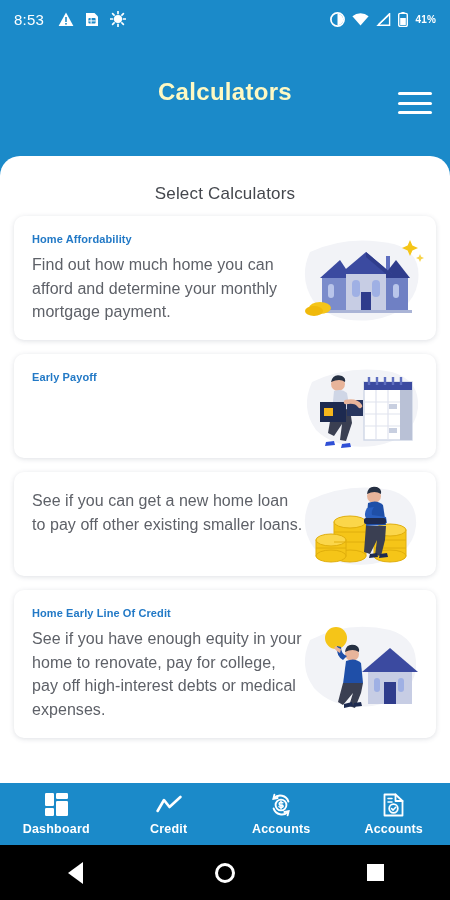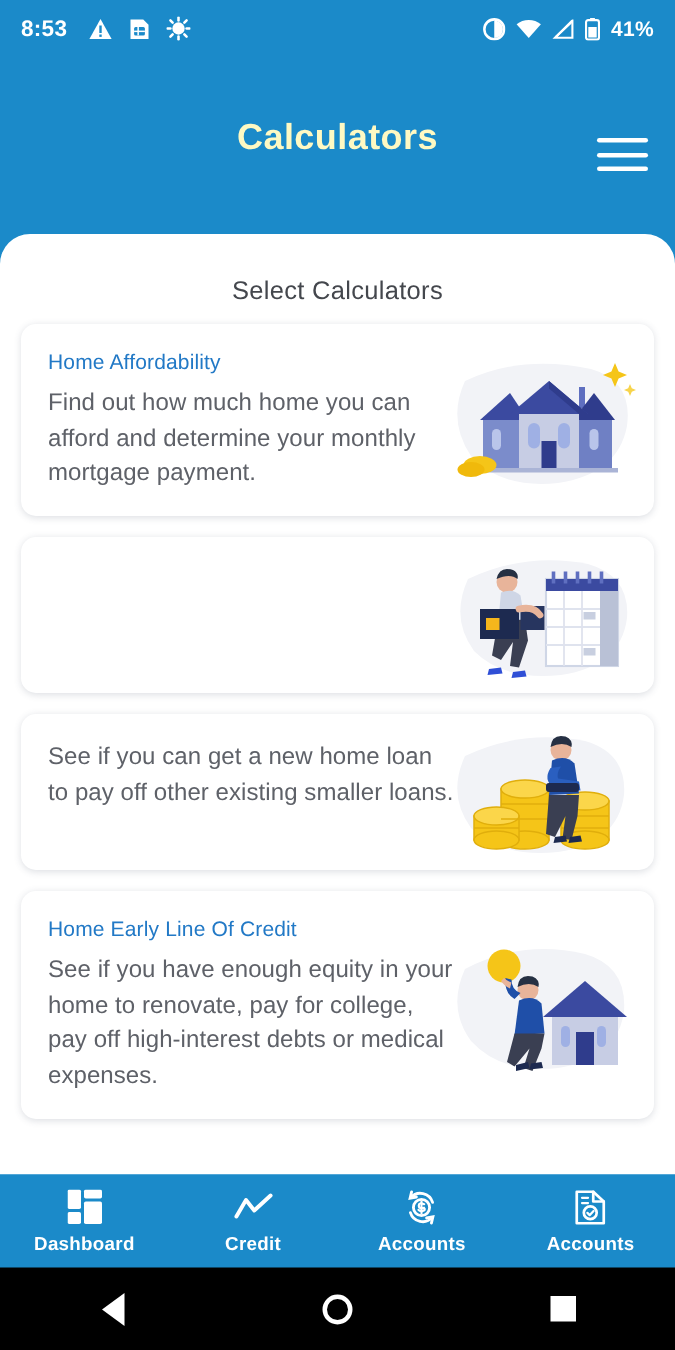--- a/index.html
+++ b/index.html
@@ -10,24 +10,24 @@
     overflow:hidden;
   }
   .phone { position:relative; width:450px; height:900px; background:#1b8ac9; }
 
   
   .statusbar {
     position:absolute; top:0; left:0; width:450px; height:38px;
     background:#1b8ac9; color:#fff;
     display:flex; align-items:center; padding:0 14px;
   }
-  .sb-time { font-size:15px; font-weight:700; letter-spacing:.2px; }
+  .sb-time { font-size:15px; font-weight:400; letter-spacing:.2px; }
   .sb-left-icons { display:flex; align-items:center; gap:11px; margin-left:14px; }
   .sb-right { margin-left:auto; display:flex; align-items:center; gap:7px; }
-  .sb-batt-text { font-size:14px; font-weight:700; letter-spacing:.2px; }
+  .sb-batt-text { font-size:10px; font-weight:700; letter-spacing:.2px; }
   .sb-ic { display:block; }
 
   
   .header {
     position:absolute; top:38px; left:0; width:450px; height:120px;
     background:#1b8ac9;
   }
   .header-title {
     position:absolute; left:0; right:0; top:40px;
     text-align:center; color:#fef9c3;
@@ -55,21 +55,21 @@
 
   
   .card {
     position:relative; background:#ffffff; border-radius:10px;
     box-shadow:0 1px 5px rgba(60,70,95,.17);
     margin-bottom:14px; min-height:104px;
     padding:17px 16px 16px 18px; overflow:hidden; cursor:pointer;
   }
   .card-text { width:272px; }
   .card-title {
-    color:#2279c6; font-size:14px; font-weight:400;
+    color:#2279c6; font-size:11px; font-weight:700;
     letter-spacing:.1px; margin-bottom:8px;
   }
   .card-desc {
     color:#5e6168; font-size:16px; line-height:1.48; letter-spacing:.05px;
   }
   .card-art {
     position:absolute; right:8px; top:50%; transform:translateY(-50%);
     width:138px; height:92px;
   }
   .card-art svg { display:block; width:100%; height:100%; }
@@ -190,20 +190,21 @@
             <ellipse cx="30" cy="76" rx="11" ry="6" fill="#f5c518"></ellipse>
             <ellipse cx="24" cy="79" rx="9" ry="5" fill="#f0b90b"></ellipse>
             <path d="M120 8 l2.4 5.6 5.6 2.4 -5.6 2.4 -2.4 5.6 -2.4 -5.6 -5.6 -2.4 5.6 -2.4 Z" fill="#f5c518"></path>
             <path d="M130 22 l1.2 2.8 2.8 1.2 -2.8 1.2 -1.2 2.8 -1.2 -2.8 -2.8 -1.2 2.8 -1.2 Z" fill="#f7d44c"></path>
           </svg>
         </div>
       </div>
 
       <div class="card">
         <div class="card-text">
+          <div class="card-title">Early Payoff</div>
         </div>
         <div class="card-art">
           <svg viewBox="0 0 138 92">
             <path d="M22 22 Q10 48 26 70 Q46 90 84 86 Q124 80 128 48 Q130 20 102 12 Q60 4 22 22 Z" fill="#f2f3f7"></path>
             <rect x="74" y="22" width="48" height="58" fill="#ffffff" stroke="#cfd6e6" stroke-width="1.4"></rect>
             <rect x="74" y="22" width="48" height="8" fill="#3b4aa0"></rect>
             <rect x="110" y="30" width="12" height="50" fill="#b9c1d6"></rect>
             <g stroke="#dfe3ee" stroke-width="1.2">
               <line x1="74" y1="42" x2="110" y2="42"></line>
                 <line x1="74" y1="54" x2="110" y2="54"></line>

